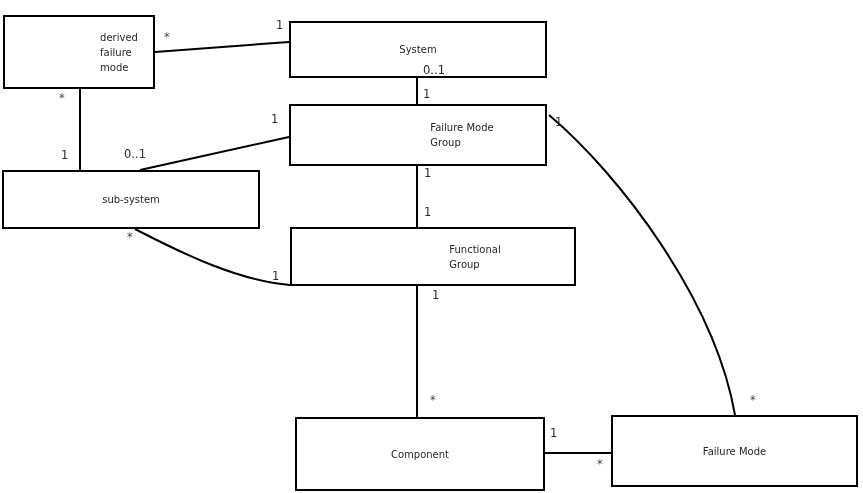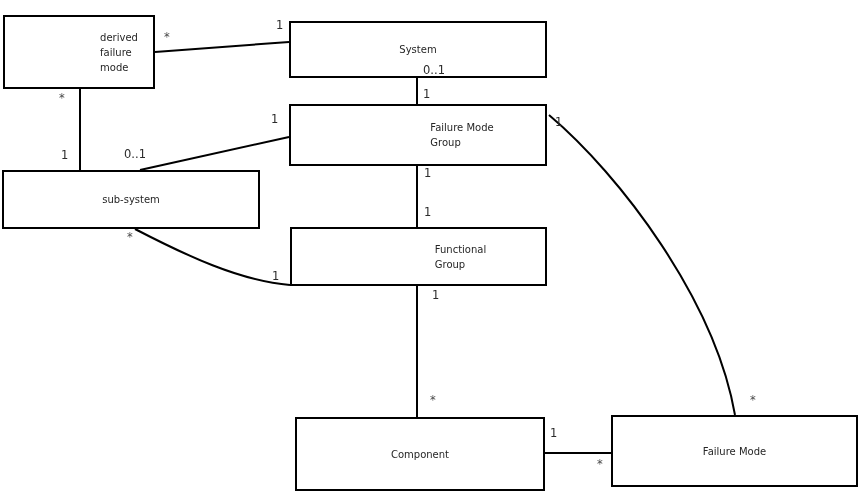--- a/index.html
+++ b/index.html
@@ -82,21 +82,21 @@
       <div class="uml-class" style="left: 289px; top: 2px; width: 258px; height: 57px; margin-top: 19px;">
         <div class="uml-class-name" style="text-align: center;">System</div>
       </div>
       <div class="uml-class" style="left: 289px; top: 104px; width: 258px; height: 62px;">
         <div class="uml-class-name" style="text-align: left; transform: translateX(44px);">Failure Mode
 Group</div>
       </div>
       <div class="uml-class" style="left: 2px; top: 170px; width: 258px; height: 59px;">
         <div class="uml-class-name" style="text-align: center;">sub-system</div>
       </div>
-      <div class="uml-class" style="left: 290px; top: 227px; width: 257px; height: 59px;">
+      <div class="uml-class" style="left: 290px; top: 227px; width: 286px; height: 59px;">
         <div class="uml-class-name" style="text-align: left; transform: translateX(42px);">Functional
 Group</div>
       </div>
       <div class="uml-class" style="left: 295px; top: 417px; width: 250px; height: 74px;">
         <div class="uml-class-name" style="text-align: right;">Component</div>
       </div>
       <div class="uml-class" style="left: 611px; top: 415px; width: 247px; height: 72px;">
         <div class="uml-class-name" style="text-align: center;">Failure Mode</div>
       </div>
     </div>

